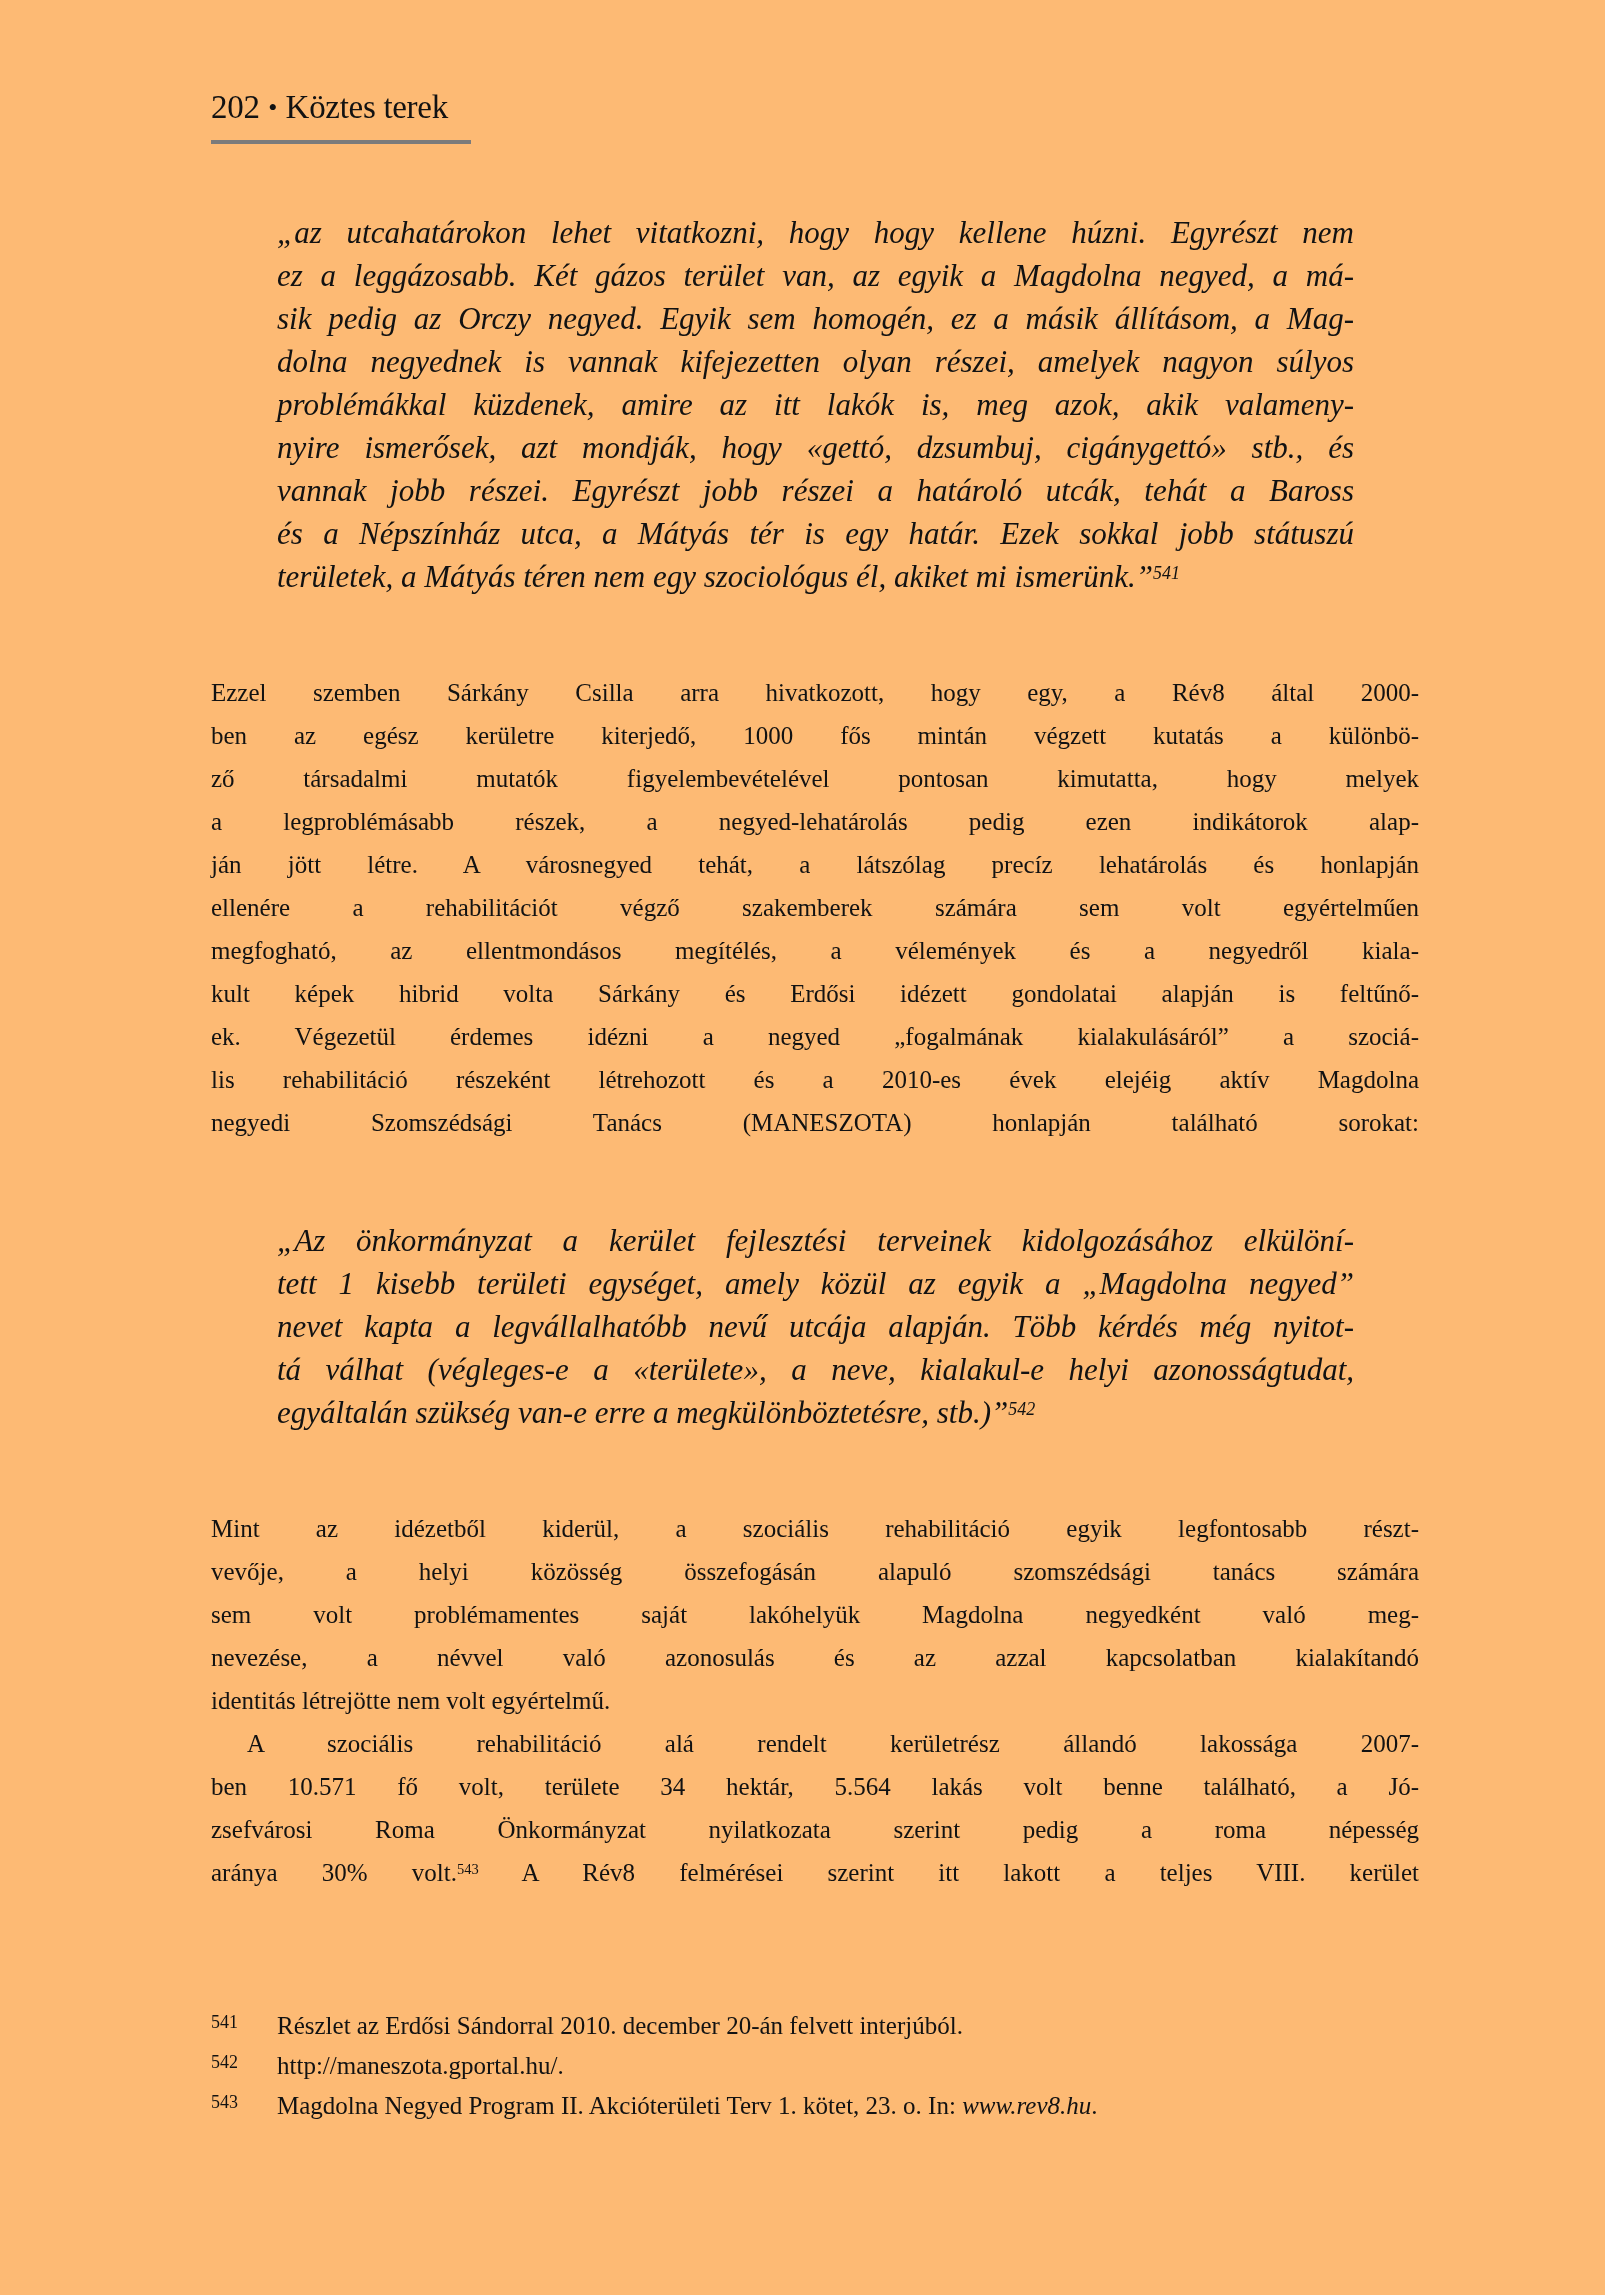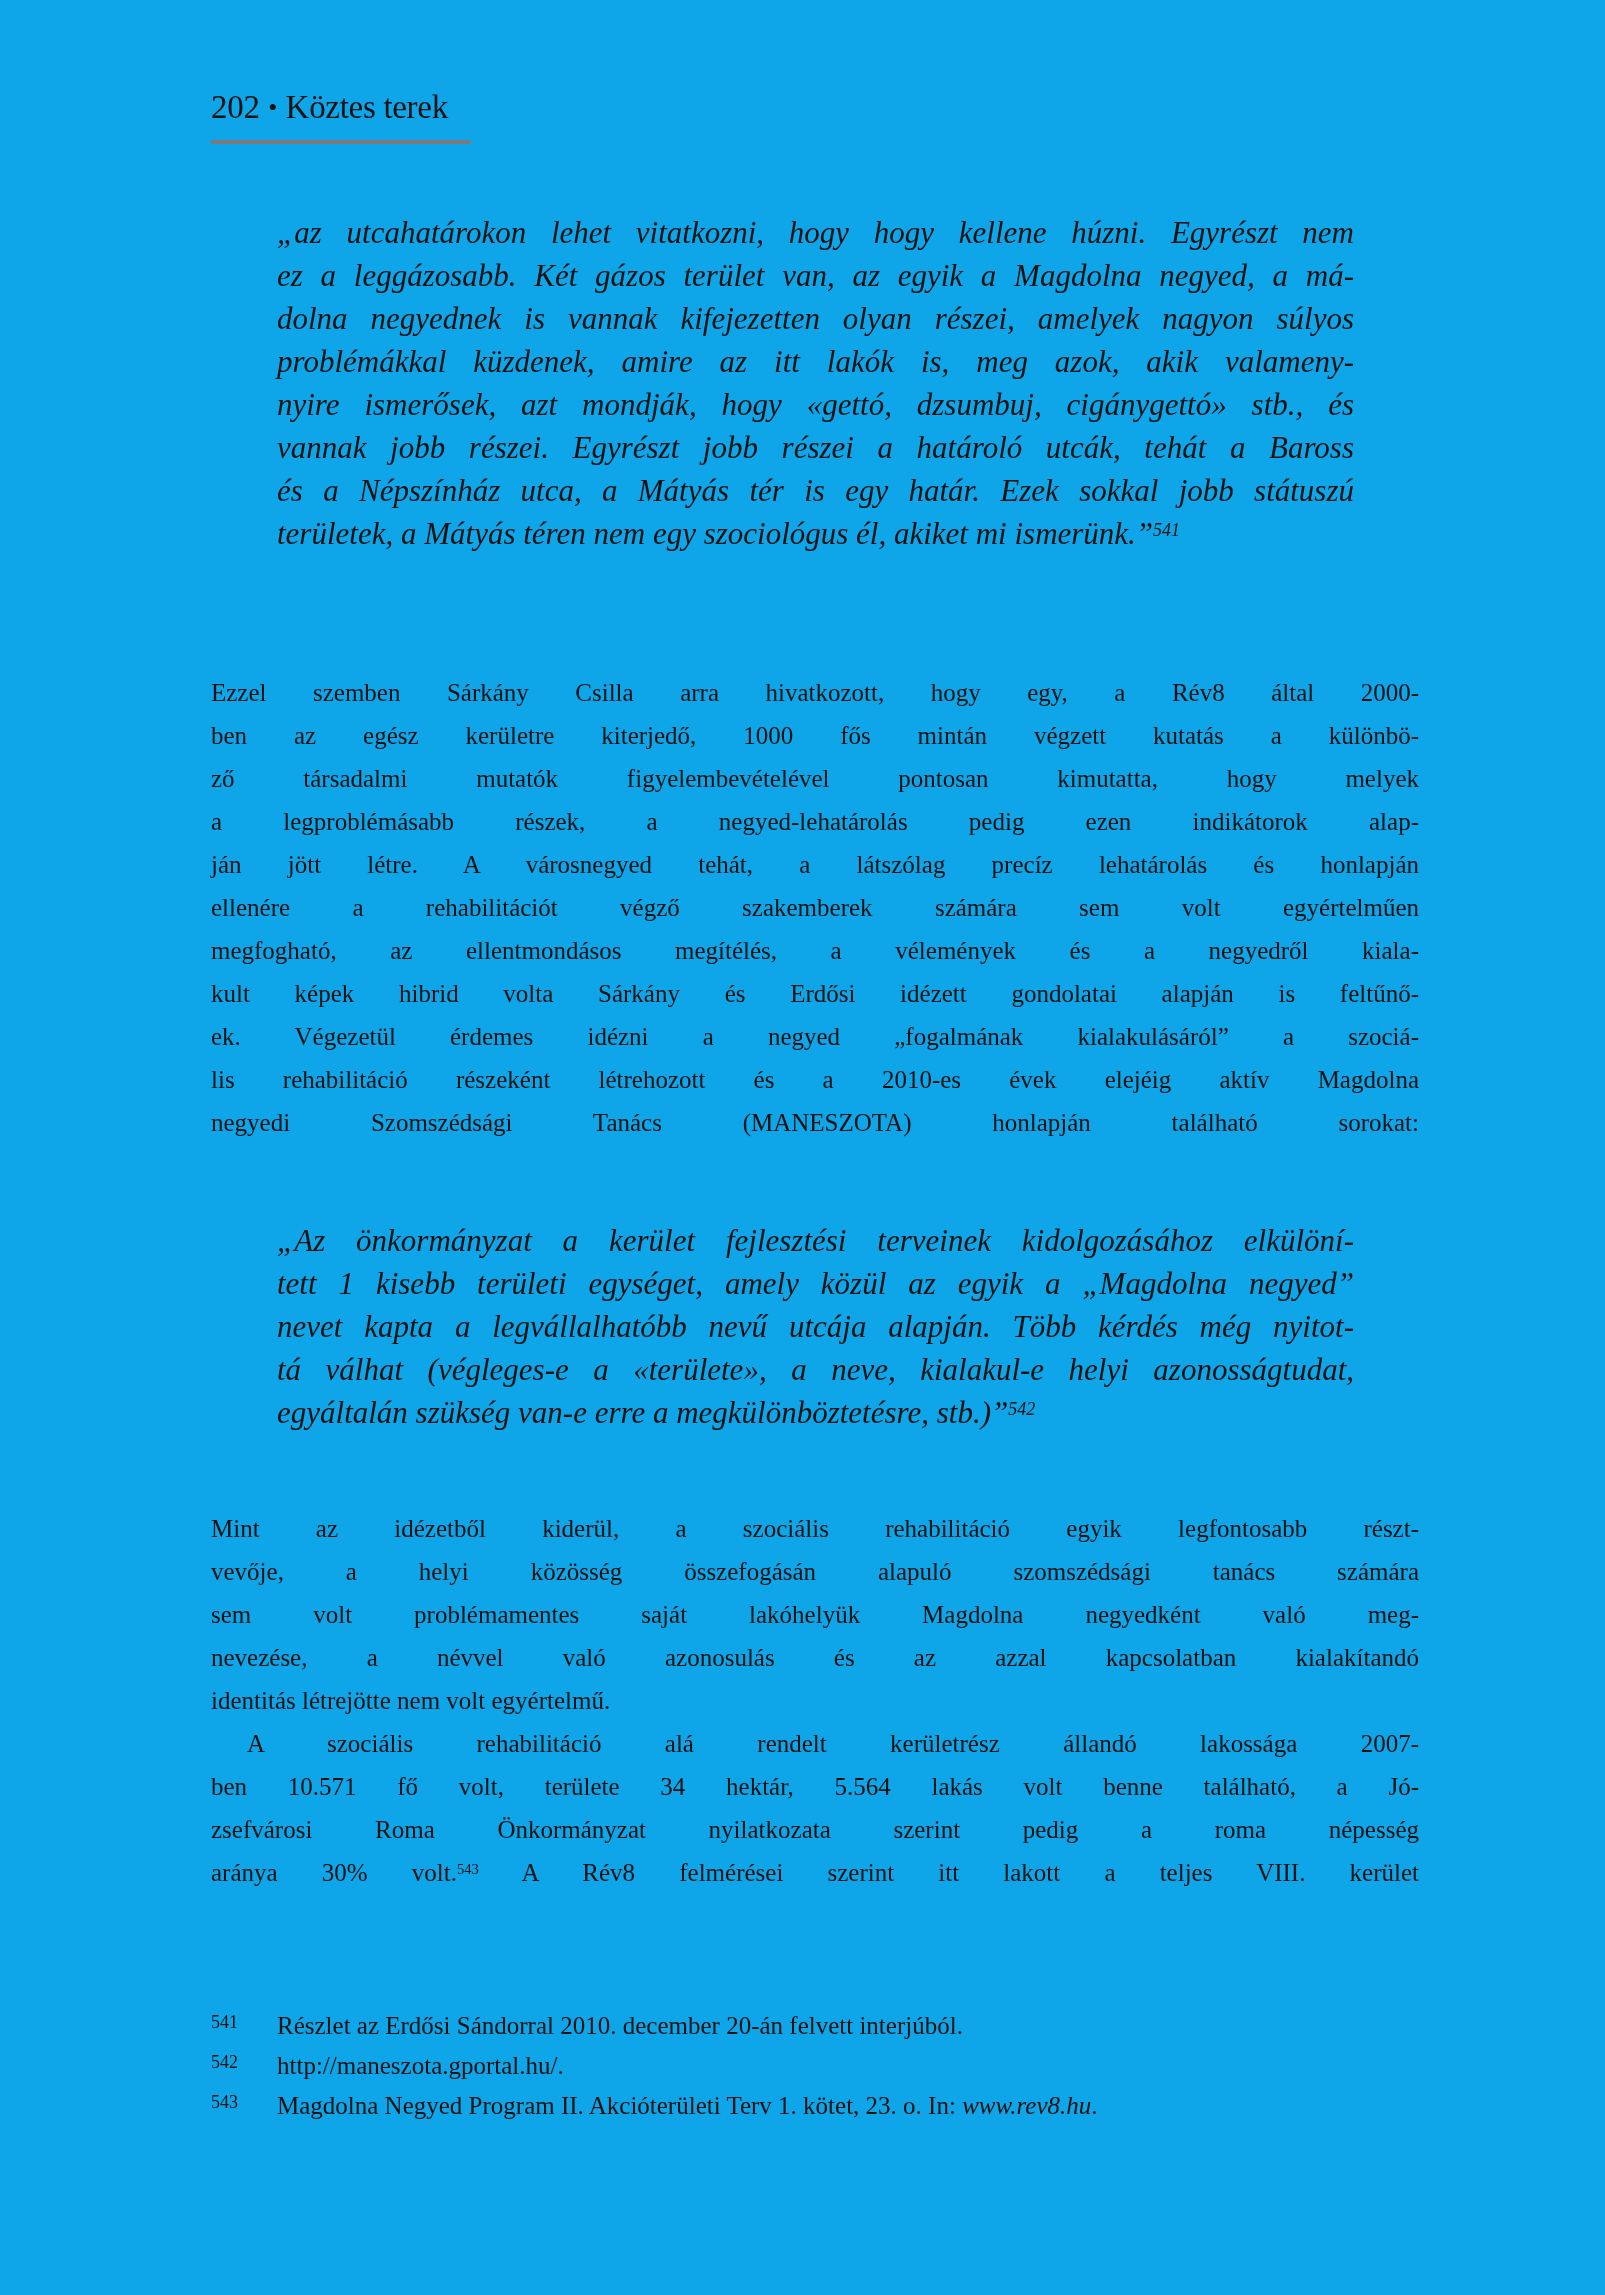--- a/index.html
+++ b/index.html
@@ -1,19 +1,19 @@
 <!DOCTYPE html>
 <html lang="hu" style="font-size:13.8px"><head>
 <meta charset="utf-8">
 <style>
   html,body{margin:0;padding:0;background:#e8e8e8;}
   .page{
     position:relative;
     width:1605px;height:2295px;
-    background:#0ea5e9;
+    background:#fdba74;
     font-family:"Liberation Serif", serif;
     color:#121212;
     overflow:hidden;
   }
   .content{position:absolute;left:211px;top:0;width:1208px;height:100%;}
   .pageheader{
     position:absolute;top:87px;left:0;
     font-size:33px;line-height:40px;letter-spacing:-0.3px;
     white-space:nowrap;
   }
@@ -60,20 +60,21 @@
 
     <div class="pageheader">
       <span>202</span><span class="bullet">•</span><span>Köztes terek</span>
     </div>
 
     <div class="headrule"></div>
 
     <div class="block quote" id="quote1">
         <div class="tline full">„az utcahatárokon lehet vitatkozni, hogy hogy kellene húzni. Egyrészt nem</div>
         <div class="tline full">ez a leggázosabb. Két gázos terület van, az egyik a Magdolna negyed, a má-</div>
+        <div class="tline full">sik pedig az Orczy negyed. Egyik sem homogén, ez a másik állításom, a Mag-</div>
         <div class="tline full">dolna negyednek is vannak kifejezetten olyan részei, amelyek nagyon súlyos</div>
         <div class="tline full">problémákkal küzdenek, amire az itt lakók is, meg azok, akik valameny-</div>
         <div class="tline full">nyire ismerősek, azt mondják, hogy «gettó, dzsumbuj, cigánygettó» stb., és</div>
         <div class="tline full">vannak jobb részei. Egyrészt jobb részei a határoló utcák, tehát a Baross</div>
         <div class="tline full">és a Népszínház utca, a Mátyás tér is egy határ. Ezek sokkal jobb státuszú</div>
         <div class="tline">területek, a Mátyás téren nem egy szociológus él, akiket mi ismerünk.”<sup>541</sup></div>
       </div>
 
     <div class="block bodytext" id="para1">
         <div class="tline full">Ezzel szemben Sárkány Csilla arra hivatkozott, hogy egy, a Rév8 által 2000-</div>

